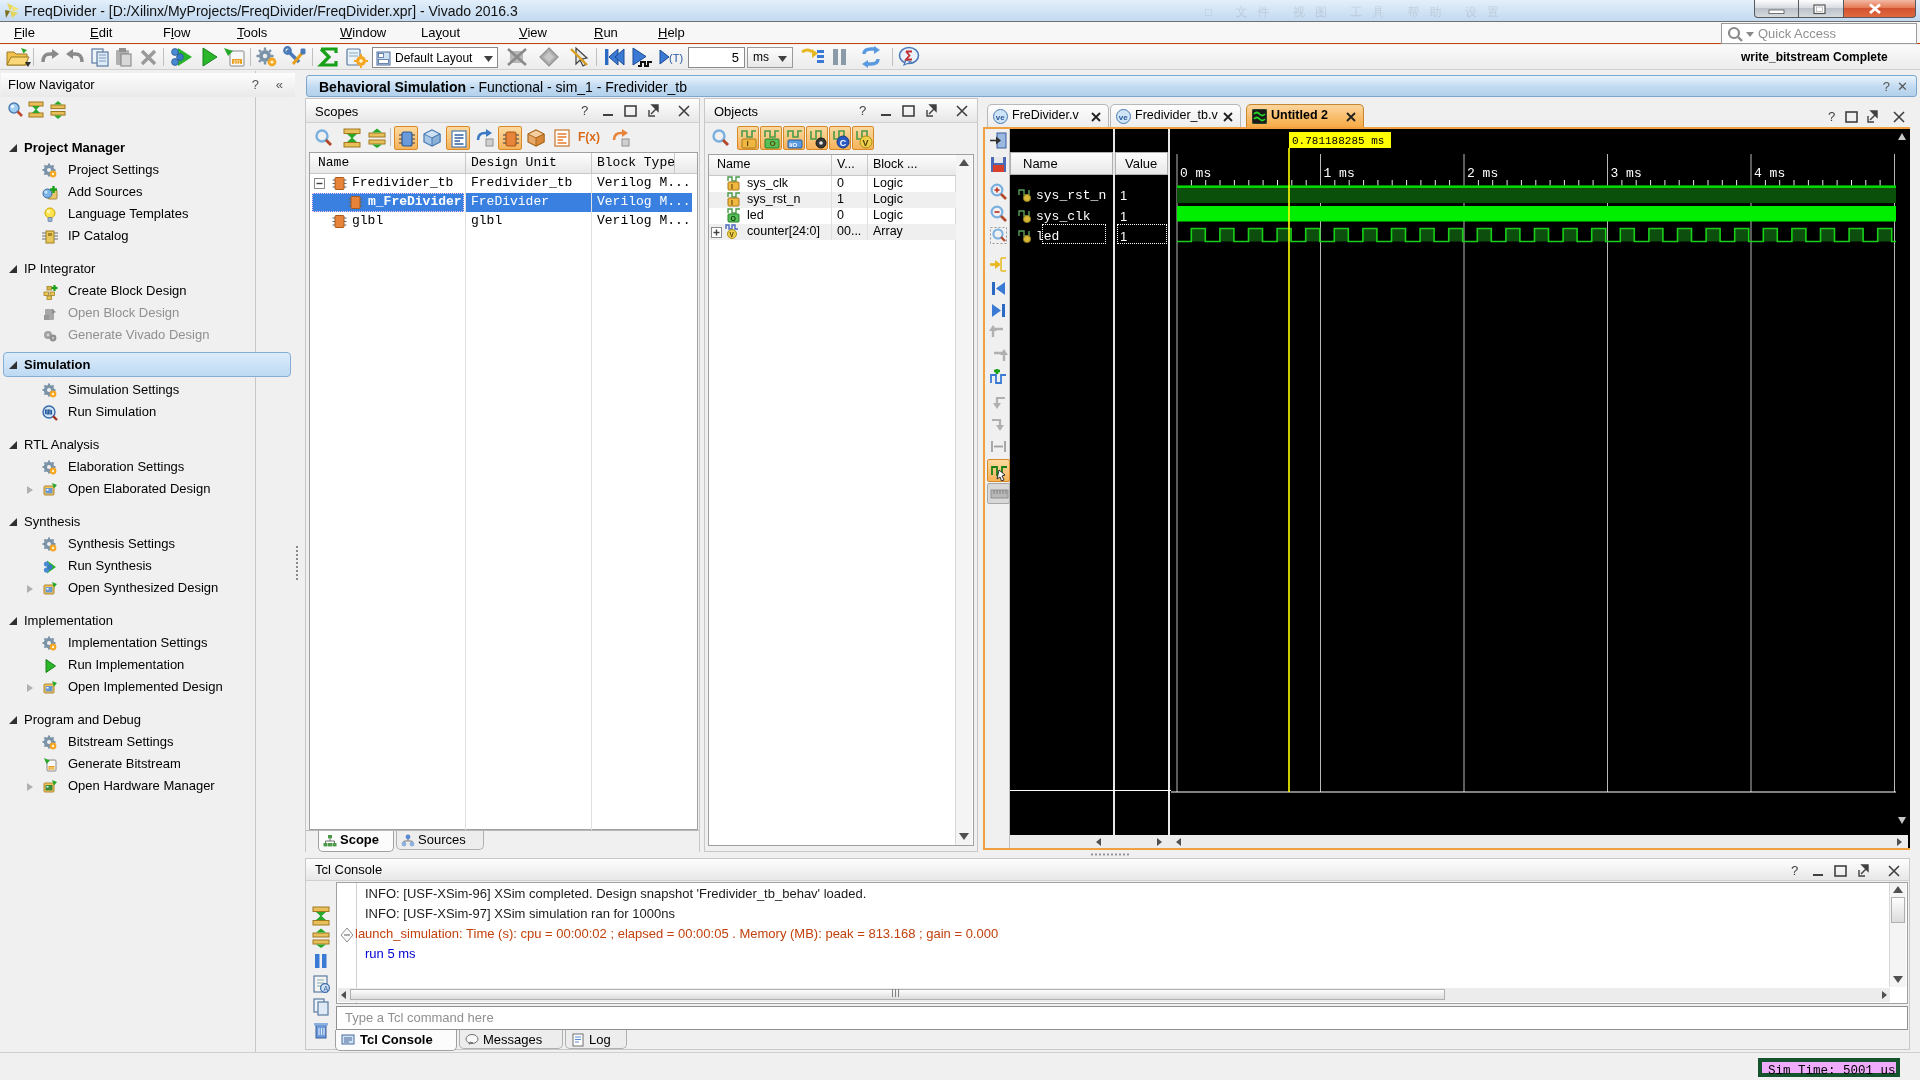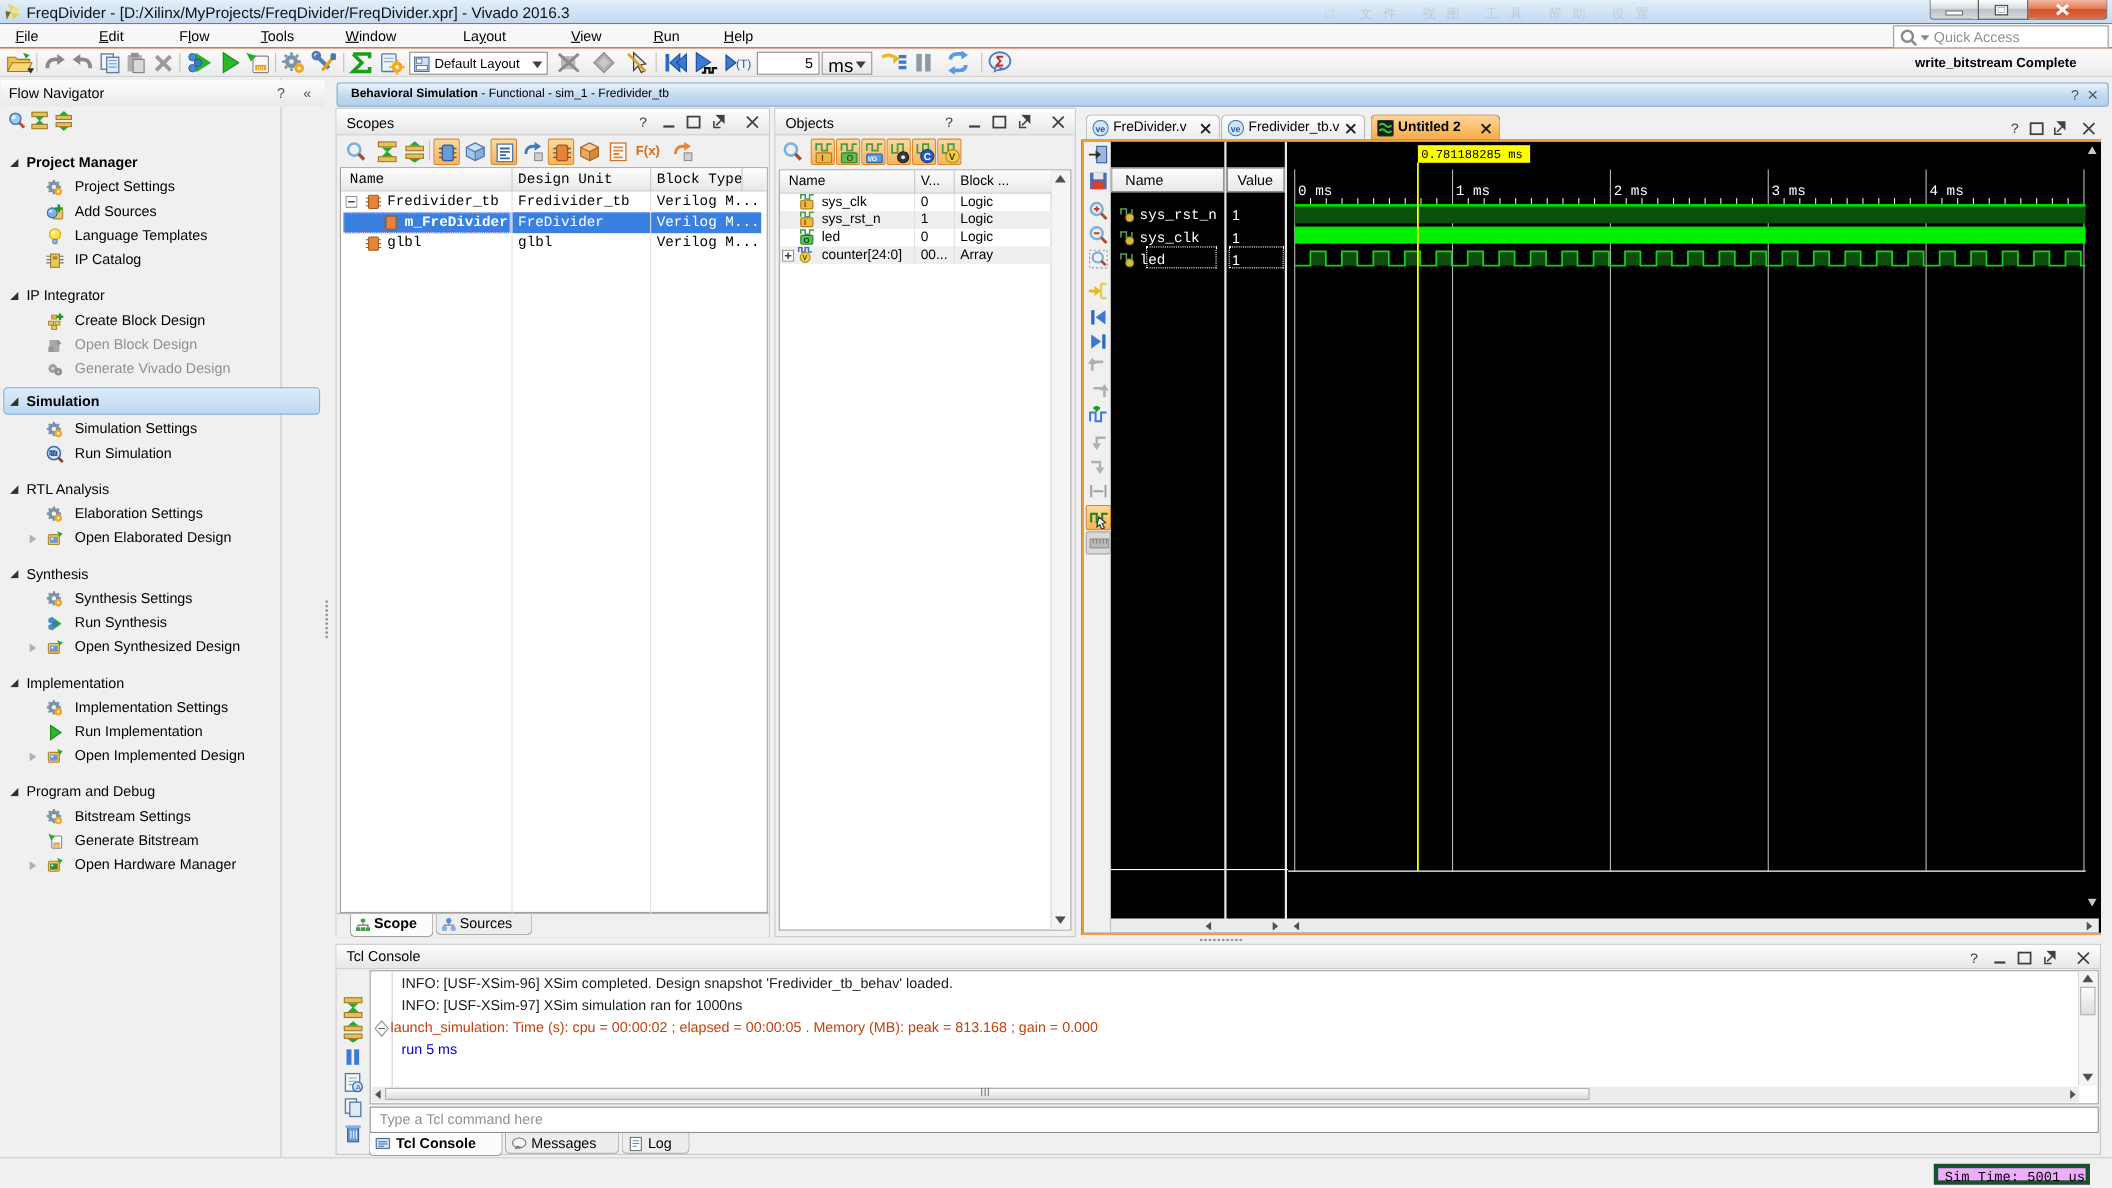--- a/index.html
+++ b/index.html
@@ -36,21 +36,21 @@
 .fn-item{position:absolute;left:68px;font-size:13px;color:#000;}
 .fn-item.gray{color:#909090;}
 .fn-tri{position:absolute;left:9px;width:8px;height:8px;background:#303030;clip-path:polygon(100% 0,100% 100%,0 100%);}
 .fn-arr{position:absolute;left:27px;width:0;height:0;border-left:6px solid transparent;border-top:4px solid transparent;border-bottom:4px solid transparent;border-left:6px solid #b0b0b0;}
 #sim-hl{position:absolute;left:3px;top:281px;width:288px;height:25px;border:1px solid #84aed6;border-radius:4px;
  background:linear-gradient(#dcecfb,#bdd9f3);}
 .icon16{position:absolute;width:16px;height:16px;}
 
 #behbar{position:absolute;left:306px;top:75px;width:1611px;height:22px;border:1px solid #7da7cd;border-radius:3px;
  background:linear-gradient(#e9f3fd,#c2daf1 55%,#b3d1ec);}
-#behbar .t{position:absolute;left:12px;top:3px;font-size:11px;}
+#behbar .t{position:absolute;left:12px;top:3px;font-size:14px;}
 #behbar .r{position:absolute;right:8px;top:3px;color:#555;font-size:13px;}
 
 .panel-head{position:absolute;background:linear-gradient(#fefefe,#e7e7e7);border-bottom:1px solid #d0d0d0;}
 .ph-title{position:absolute;left:9px;top:5px;font-size:13px;color:#000;}
 .tbl-head{background:linear-gradient(#fdfdfd,#e8e8e8);border-bottom:1px solid #c8c8c8;}
 </style>
 </head>
 <body>
 
 <div id="titlebar">
@@ -73,21 +73,21 @@
    <path d="M116 4.5 L126 13 M126 4.5 L116 13" stroke="#fff" stroke-width="2.8"></path>
   </svg>
  </div>
 </div>
 
 <div id="menubar">
  <span class="mitem" style="left:14px"><u>F</u>ile</span>
  <span class="mitem" style="left:90px"><u>E</u>dit</span>
  <span class="mitem" style="left:163px">F<u>l</u>ow</span>
  <span class="mitem" style="left:237px"><u>T</u>ools</span>
- <span class="mitem" style="left:314px"><u>W</u>indow</span>
+ <span class="mitem" style="left:340px"><u>W</u>indow</span>
  <span class="mitem" style="left:421px">La<u>y</u>out</span>
  <span class="mitem" style="left:519px"><u>V</u>iew</span>
  <span class="mitem" style="left:594px"><u>R</u>un</span>
  <span class="mitem" style="left:658px"><u>H</u>elp</span>
 </div>
 <div id="toolbar">
 <svg class="abs" style="left:5px;top:1px" width="26" height="22" viewBox="0 0 26 22">
       <path d="M2 6 L9 6 L11 8 L22 8 L22 19 L2 19 Z" fill="#f2c14e" stroke="#9a7a20" stroke-width="1"></path>
       <path d="M2 19 L6 11 L24 11 L20 19 Z" fill="#fad87a" stroke="#9a7a20" stroke-width="1"></path>
       <path d="M16 2 L22 4 L18.5 7.5 Z" fill="#28a828"></path>
@@ -211,21 +211,21 @@
     </svg>
 <svg class="abs" style="left:656px;top:1px" width="36" height="22" viewBox="0 0 36 22">
       <polygon points="4,4 13,11 4,18" fill="#3a7ad4" stroke="#1a4a94" stroke-width="1"></polygon>
       <text x="13" y="16" font-size="11" fill="#2a5aa4">(T)</text>
     </svg>
 <div class="tsep" style="left:596px"></div>
 <div class="abs" style="left:688px;top:2px;width:57px;height:21px;background:#fff;border:1px solid #8a8a8a;">
 <span style="position:absolute;right:5px;top:2px;font-size:13px">5</span>
     </div>
 <div class="abs" style="left:747px;top:2px;width:46px;height:21px;background:linear-gradient(#fdfdfd,#e8e8e8);border:1px solid #9a9a9a;">
-<span style="position:absolute;left:5px;top:2px;font-size:17px">ms</span>
+<span style="position:absolute;left:5px;top:2px;font-size:12px">ms</span>
 <svg class="abs" style="right:4px;top:7px" width="10" height="8" viewBox="0 0 10 8">
         <polygon points="0,1 9,1 4.5,7" fill="#404040"></polygon>
       </svg>
     </div>
 <svg class="abs" style="left:800px;top:1px" width="26" height="22" viewBox="0 0 26 22">
       <path d="M2 6 Q8 2 12 6" fill="none" stroke="#e8b820" stroke-width="3"></path>
       <polygon points="12,3 12,12 18,7.5" fill="#e8b820"></polygon>
       <g fill="#3a7ad4">
         <rect x="17" y="4" width="7" height="3"></rect>
         <rect x="17" y="9" width="7" height="3"></rect>

